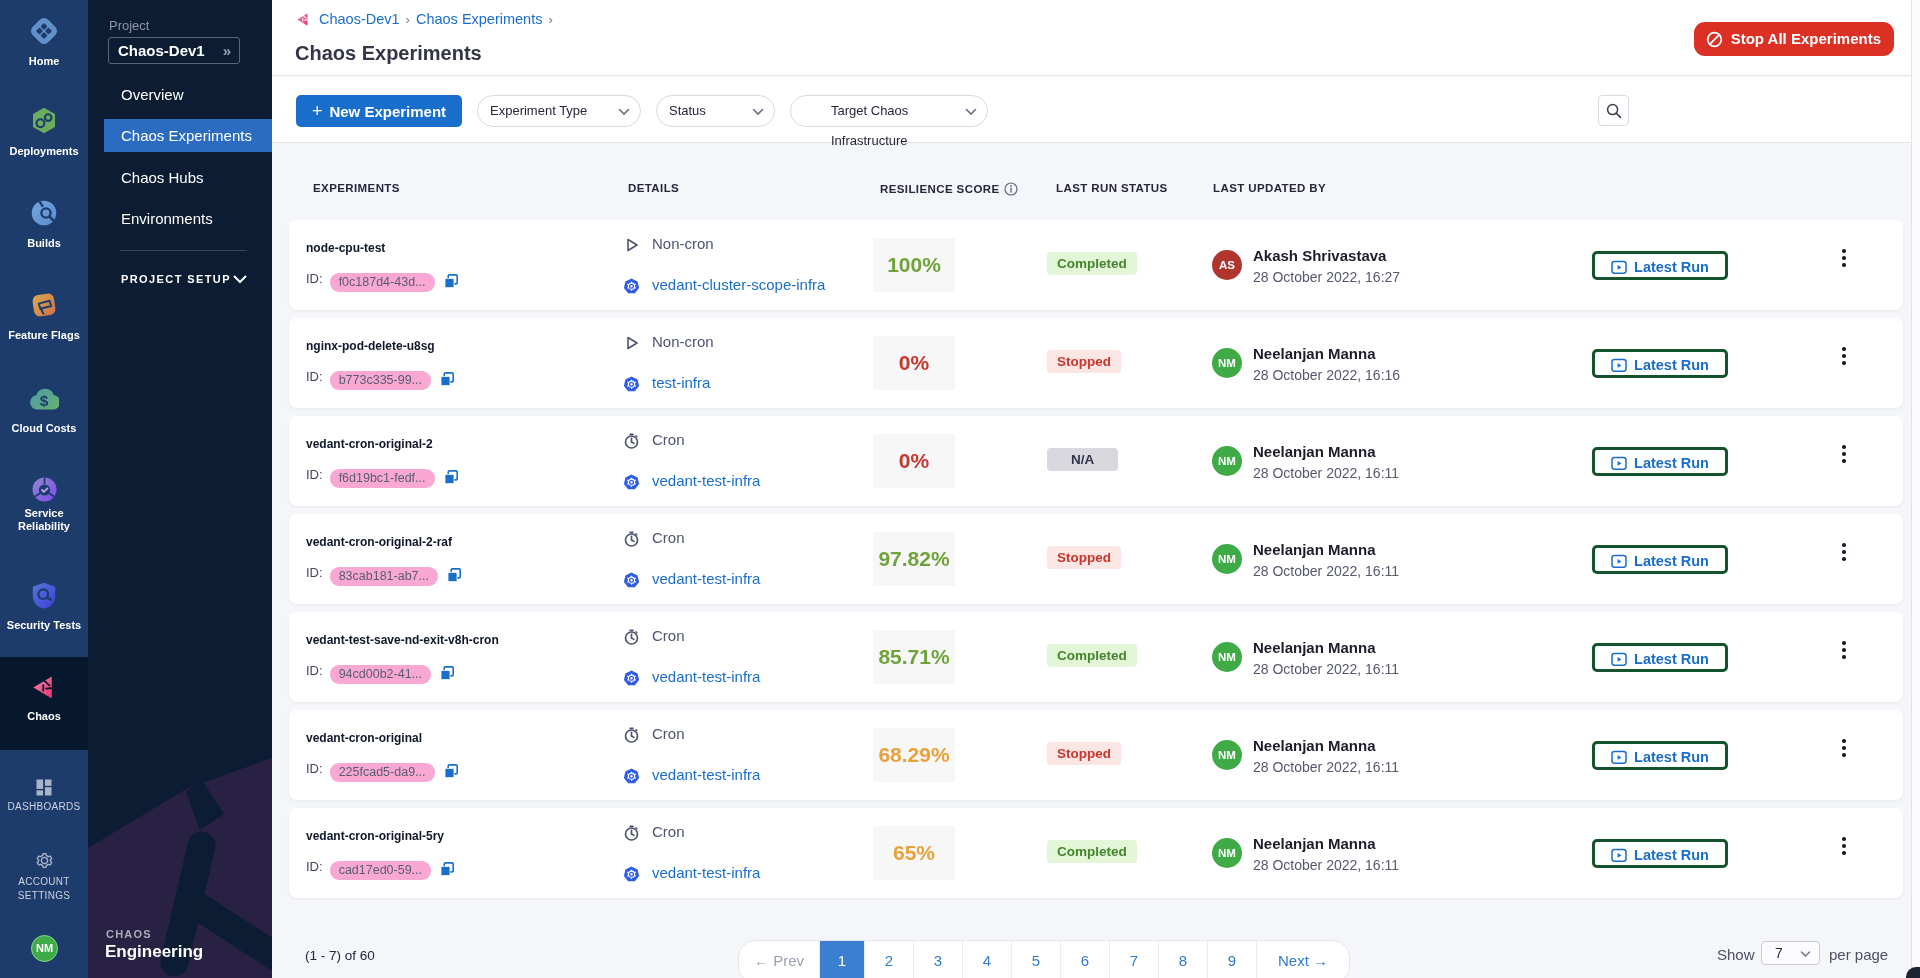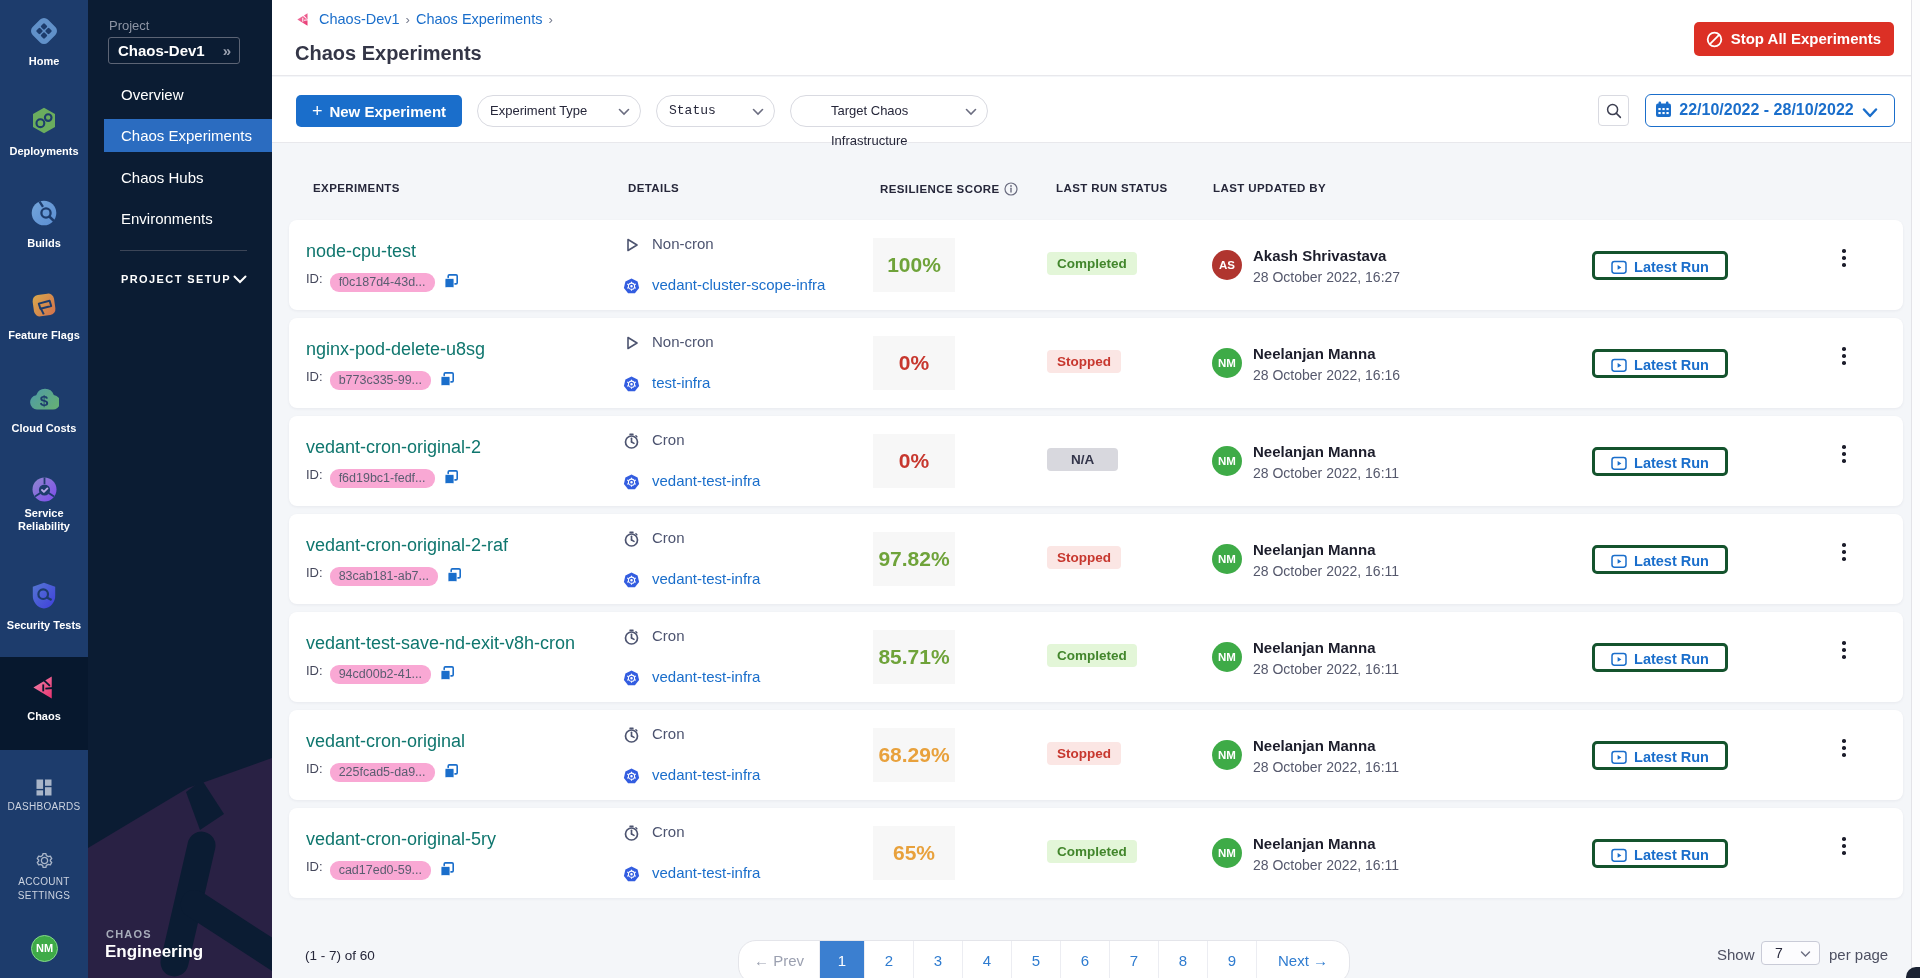--- a/index.html
+++ b/index.html
@@ -23,36 +23,36 @@
 .pbrand-s { position:absolute; left:18px; top:928px; color:#a7adba; font-size:11px; font-weight:bold; letter-spacing:1.2px; }
 .pbrand-b { position:absolute; left:17px; top:942px; color:#fff; font-size:17px; font-weight:bold; }
 .wmark { position:absolute; left:0px; top:530px; }
 
 .main { position:fixed; left:272px; top:0; width:1648px; height:978px; background:#f4f6f9; }
 .pagehead { position:absolute; left:0; top:0; width:1648px; height:76px; background:#fff; border-bottom:1px solid #e8e8ec; }
 .bcrumb { position:absolute; left:24px; top:11px; font-size:14.5px; color:#1a6ecb; }
 .bcrumb .sep { color:#777d8f; padding:0 6px; font-size:13px; }
 .bcrumb svg { vertical-align:-3px; margin-right:8px; }
 .ptitle { position:absolute; left:23px; top:42px; font-size:20px; font-weight:bold; color:#343647; }
-.stopbtn { position:absolute; right:26px; top:22px; height:34px; background:#dc3025; border-radius:5px; color:#fff; font-size:15px; font-weight:bold; line-height:34px; padding:0 13px 0 12px; }
+.stopbtn { position:absolute; right:26px; top:22px; height:34px; background:#dc3025; border-radius:11px; color:#fff; font-size:15px; font-weight:bold; line-height:34px; padding:0 13px 0 12px; }
 .stopbtn svg { vertical-align:-3.5px; margin-right:8px; }
 .toolbar { position:absolute; left:0; top:77px; width:1648px; height:66px; background:#fff; border-bottom:1px solid #e8e8ec; }
 .newbtn { position:absolute; left:24px; top:18px; width:166px; height:32px; background:#1a6ecb; border-radius:5px; color:#fff; font-size:15px; font-weight:bold; text-align:center; line-height:32px; }
 .newbtn .plus { font-size:18px; font-weight:normal; margin-right:7px; }
 .fsel { position:absolute; top:18px; height:32px; background:#fff; border:1px solid #d9dae1; border-radius:16px; font-size:13px; color:#26273a; line-height:30px; padding-left:12px; }
 .fsel svg { position:absolute; right:10px; top:12px; }
 .searchbtn { position:absolute; top:18px; left:1326px; width:31px; height:31px; border:1px solid #d9dae1; border-radius:4px; background:#fff; }
 .searchbtn svg { margin:7px; }
 .daterange { position:absolute; top:17px; left:1373px; width:250px; height:33px; border:1.5px solid #1a6ecb; border-radius:6px; background:#fff; color:#1a6ecb; font-size:16px; font-weight:bold; line-height:30px; text-align:center; }
 .daterange svg { vertical-align:-2.5px; margin-right:7px; }
 .daterange .chev { margin-left:8px; }
 
 .thead { position:absolute; top:182px; font-size:11.5px; font-weight:bold; color:#26273a; letter-spacing:0.4px; }
 .card { position:absolute; left:17px; width:1614px; height:90px; background:#fff; border-radius:8px; box-shadow:0 1px 3px rgba(40,41,61,0.06); }
-.rname { position:absolute; left:17px; top:21px; font-size:18px; font-weight:normal; color:#0f766e; }
+.rname { position:absolute; left:17px; top:21px; font-size:12px; font-weight:bold; color:#0f172a; }
 .ridrow { position:absolute; left:17px; top:51px; height:20px; font-size:13px; color:#45485c; }
 .idlbl { margin-right:7px; vertical-align:3px; }
 .idpill { display:inline-block; background:#f9a8d4; border-radius:9px; padding:2px 9px 3px; color:#5a5d70; font-size:12.5px; margin-right:9px; }
 .ridrow svg { vertical-align:-3px; }
 .dicon { position:absolute; left:334px; width:17px; display:flex; justify-content:center; }
 .dtext { position:absolute; left:363px; font-size:15px; color:#4d5470; }
 .dlink { position:absolute; left:363px; font-size:15px; color:#1a6ecb; }
 .scorebox { position:absolute; left:584px; top:18px; width:82px; height:54px; background:#f7f7f7; display:flex; align-items:center; justify-content:center; font-size:21px; font-weight:bold; }
 .pill { position:absolute; left:758px; top:32px; height:23px; border-radius:4px; font-size:13.5px; font-weight:bold; line-height:23px; padding:0 10px; }
 .pill.ok { background:#e3f6d8; color:#42862c; }
@@ -292,44 +292,29 @@
     <div class="stopbtn"><svg width="17" height="17" viewBox="0 0 17 17">
           <circle cx="8.5" cy="8.5" r="6.8" fill="none" stroke="#fff" stroke-width="1.8"></circle>
           <path d="M3.9 13.1 L13.1 3.9" stroke="#fff" stroke-width="1.8"></path>
         </svg>Stop All Experiments</div>
   </div>
   <div class="toolbar">
     <div class="newbtn"><span class="plus">+</span>New Experiment</div>
     <div class="fsel" style="left:205px;width:164px;">Experiment Type<svg width="12" height="8" viewBox="0 0 12 8">
           <path d="M1.5 1.5 L6 6 L10.5 1.5" stroke="#6b6d80" stroke-width="1.6" fill="none" stroke-linecap="round"></path>
         </svg></div>
-    <div class="fsel" style="left:384px;width:119px;font-family:Liberation Mono, monospace;">Status<svg width="12" height="8" viewBox="0 0 12 8">
+    <div class="fsel" style="left:384px;width:119px;">Status<svg width="12" height="8" viewBox="0 0 12 8">
           <path d="M1.5 1.5 L6 6 L10.5 1.5" stroke="#6b6d80" stroke-width="1.6" fill="none" stroke-linecap="round"></path>
         </svg></div>
     <div class="fsel" style="left:518px;width:198px;padding-left:40px;">Target Chaos Infrastructure<svg width="12" height="8" viewBox="0 0 12 8">
           <path d="M1.5 1.5 L6 6 L10.5 1.5" stroke="#6b6d80" stroke-width="1.6" fill="none" stroke-linecap="round"></path>
         </svg></div>
     <div class="searchbtn"><svg width="16" height="16" viewBox="0 0 16 16">
           <circle cx="6.6" cy="6.6" r="5" fill="none" stroke="#3c3e50" stroke-width="1.5"></circle>
           <path d="M10.4 10.4 L14.4 14.4" stroke="#3c3e50" stroke-width="1.5" stroke-linecap="round"></path>
-        </svg></div>
-    <div class="daterange"><svg width="17" height="17" viewBox="0 0 17 17">
-          <rect x="1" y="2.5" width="15" height="13.5" rx="2" fill="#1a6ecb"></rect>
-          <rect x="3.5" y="0.5" width="2.6" height="4" rx="1.2" fill="#1a6ecb"></rect>
-          <rect x="10.9" y="0.5" width="2.6" height="4" rx="1.2" fill="#1a6ecb"></rect>
-          <g fill="#fff">
-            <rect x="3.4" y="7" width="2.3" height="2.1"></rect>
-            <rect x="7.4" y="7" width="2.3" height="2.1"></rect>
-            <rect x="11.4" y="7" width="2.3" height="2.1"></rect>
-            <rect x="3.4" y="11" width="2.3" height="2.1"></rect>
-            <rect x="7.4" y="11" width="2.3" height="2.1"></rect>
-            <rect x="11.4" y="11" width="2.3" height="2.1"></rect>
-          </g>
-        </svg>22/10/2022 - 28/10/2022<svg class="chev" width="16" height="10" viewBox="0 0 16 10">
-          <path d="M2 1.5 L8 8 L14 1.5" stroke="#1a6ecb" stroke-width="2.4" fill="none" stroke-linecap="round" stroke-linejoin="round"></path>
         </svg></div>
   </div>
   <div class="thead" style="left:41px;">EXPERIMENTS</div>
   <div class="thead" style="left:356px;">DETAILS</div>
   <div class="thead" style="left:608px;">RESILIENCE SCORE <svg style="vertical-align:-3px;margin-left:1px" width="14" height="14" viewBox="0 0 14 14">
         <circle cx="7" cy="7" r="6" fill="none" stroke="#6b6d80" stroke-width="1.2"></circle>
         <path d="M7 6.2 L7 10" stroke="#6b6d80" stroke-width="1.4" stroke-linecap="round"></path>
         <circle cx="7" cy="4" r="0.9" fill="#6b6d80"></circle>
       </svg></div>
   <div class="thead" style="left:784px;">LAST RUN STATUS</div>

